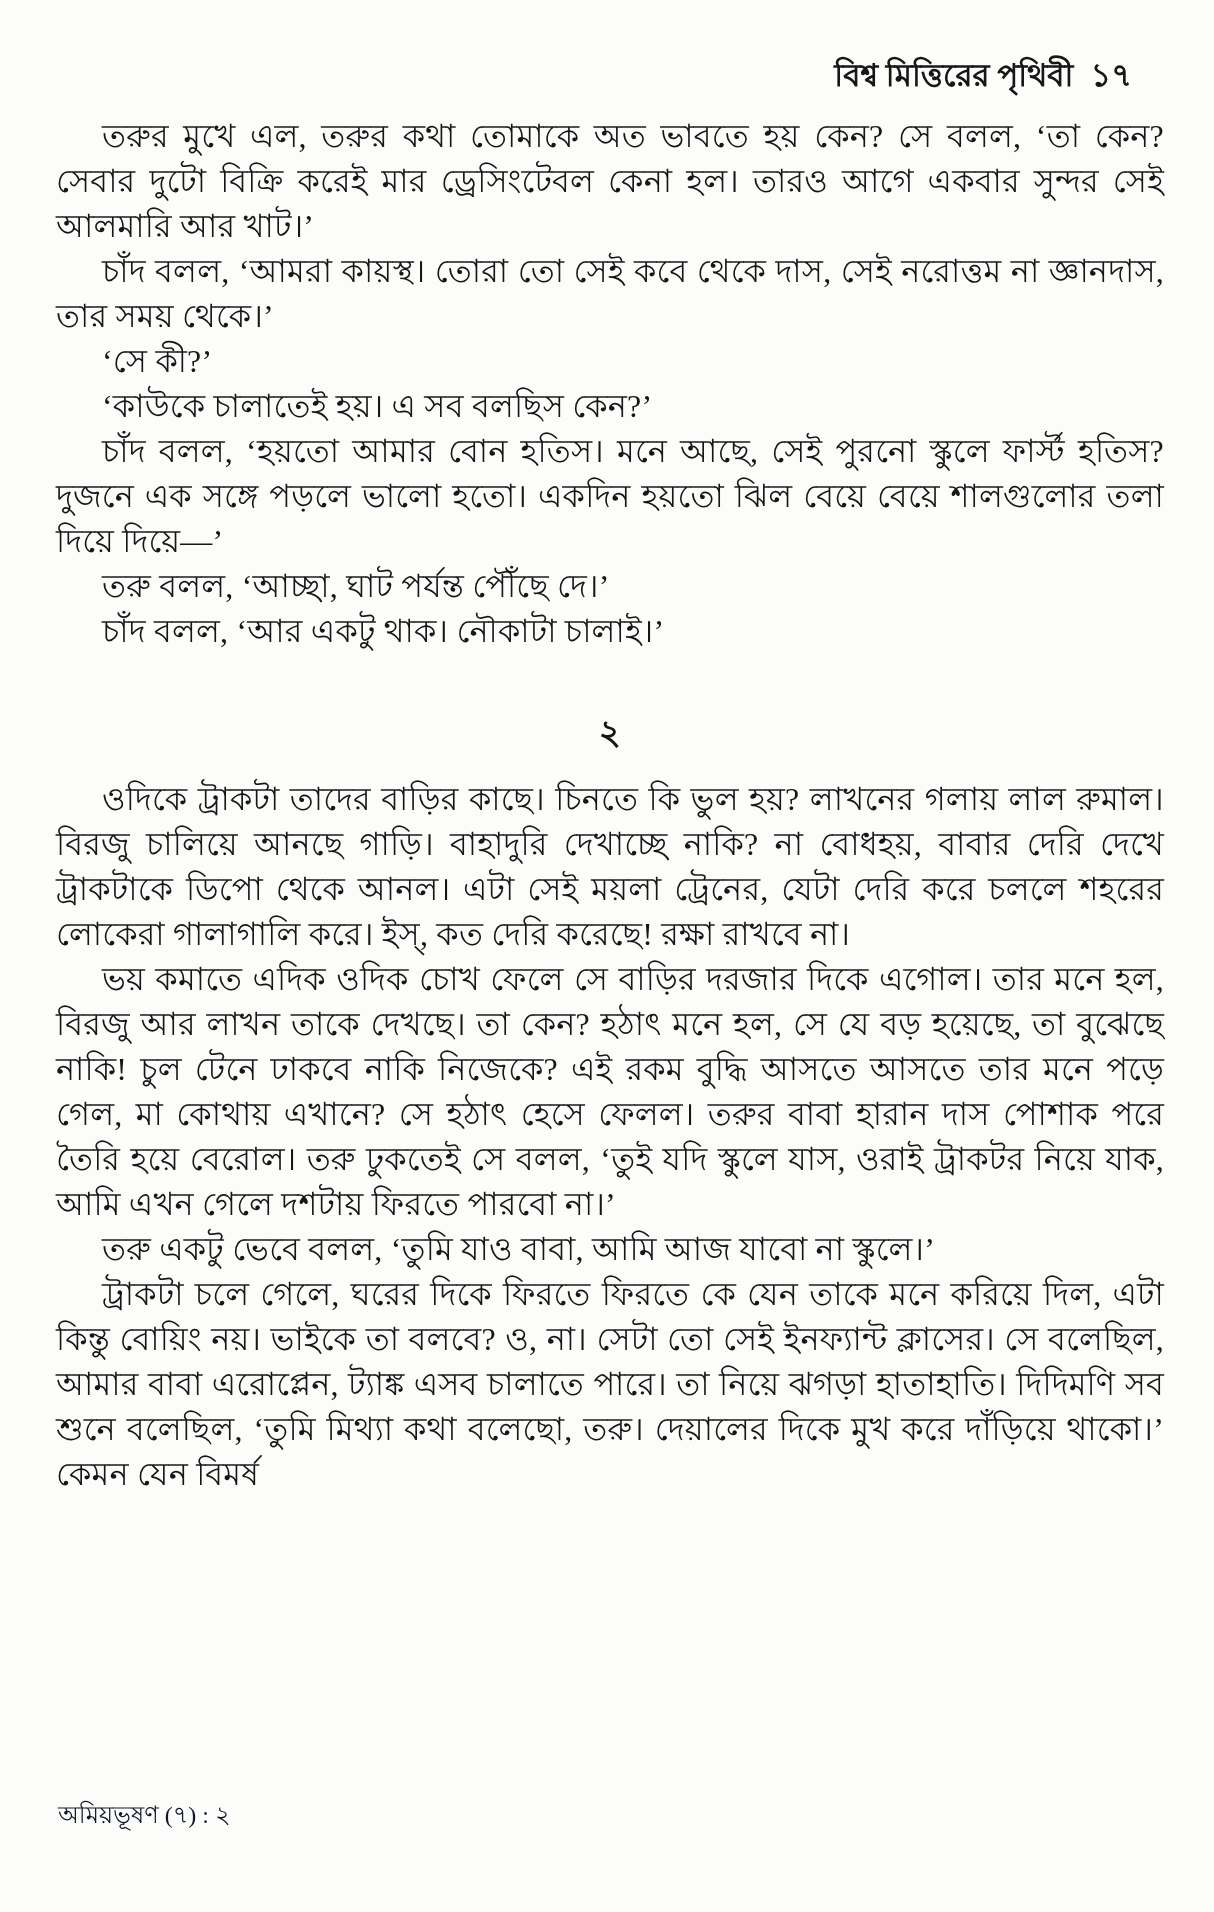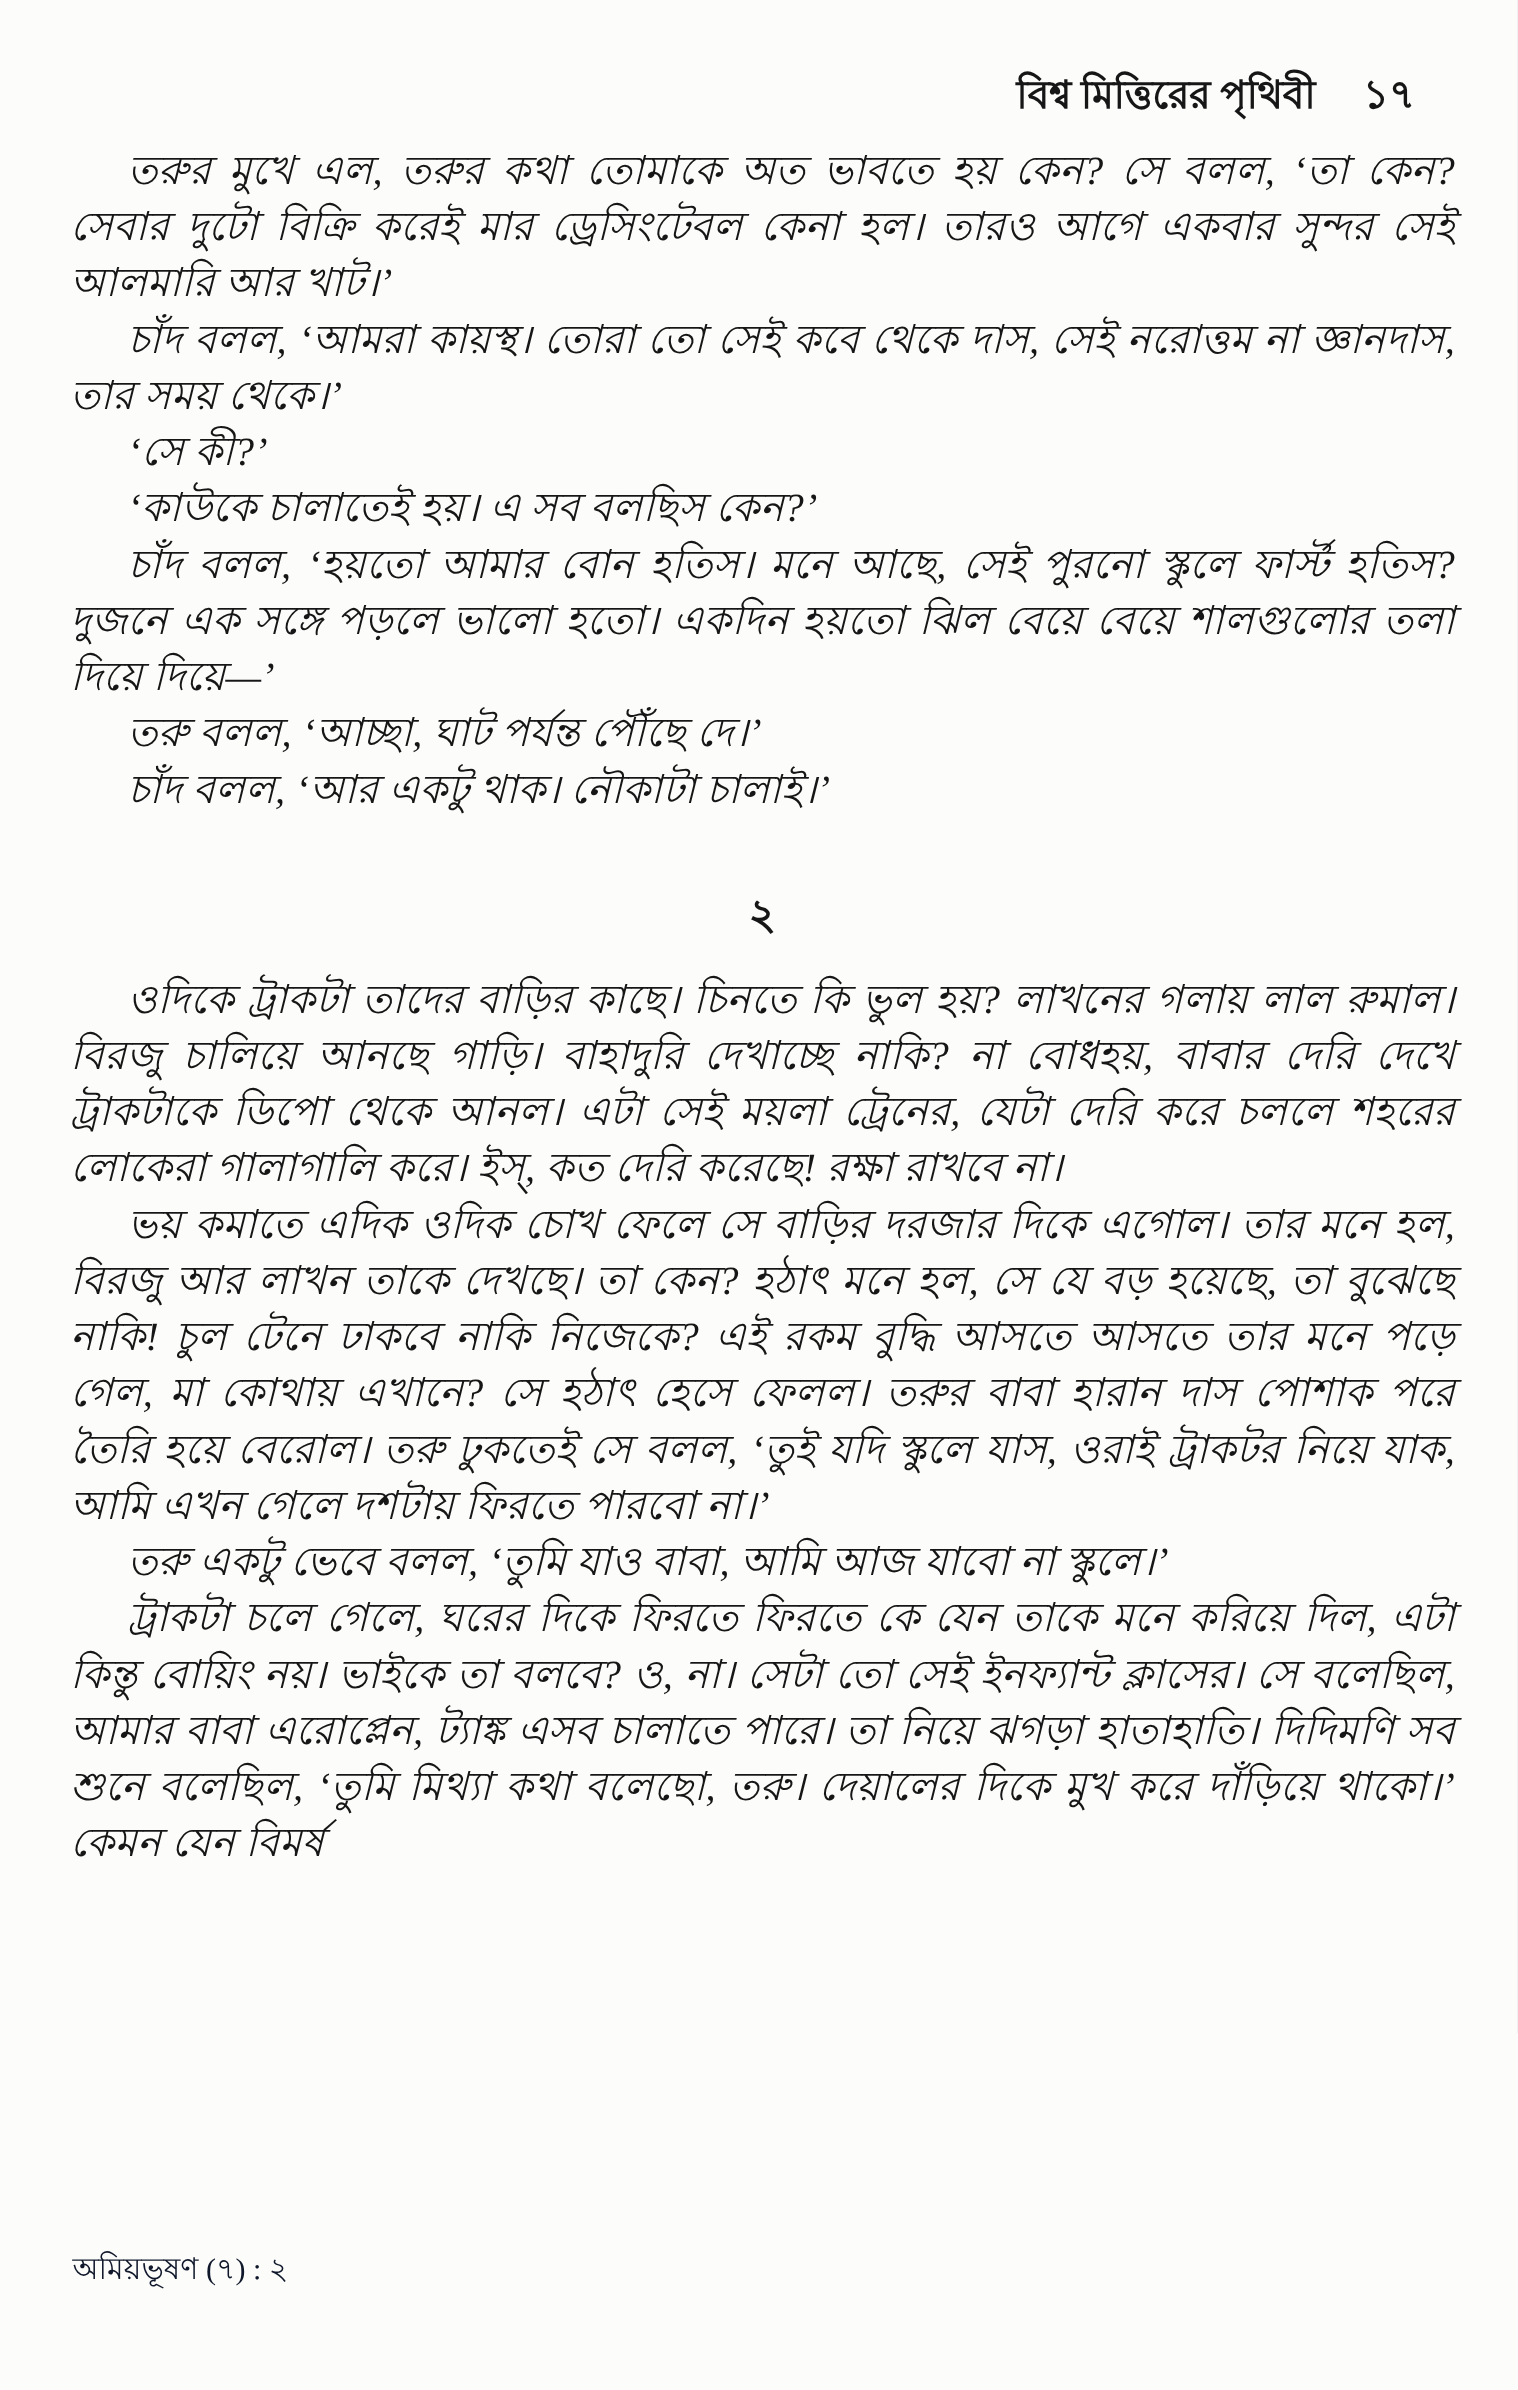--- a/index.html
+++ b/index.html
@@ -16,21 +16,21 @@
     box-sizing: border-box;
     padding: 50px 50px 0 56px;
     font-family: "Liberation Serif", "DejaVu Serif", serif;
     color: #161616;
     overflow: hidden;
   }
   .running-header {
     display: flex;
     justify-content: flex-end;
     align-items: baseline;
-    gap: 38px;
+    gap: 17px;
     padding-right: 32px;
     height: 52px;
     font-size: 31px;
     font-weight: 600;
   }
   .running-header .page-num {
     font-size: 32px;
     font-weight: 700;
   }
   .body-text {
@@ -38,21 +38,20 @@
     font-size: 32px;
     line-height: 45px;
     text-align: justify;
     letter-spacing: 0.2px;
   }
   .para {
     margin: 0;
   }
   .para.indent {
     text-indent: 46px;
-    font-style: italic;
   }
   .section-marker {
     text-align: center;
     font-size: 34px;
     margin-top: 56px;
     margin-bottom: 22px;
     font-weight: 600;
   }
   .printer-signature {
     position: absolute;

